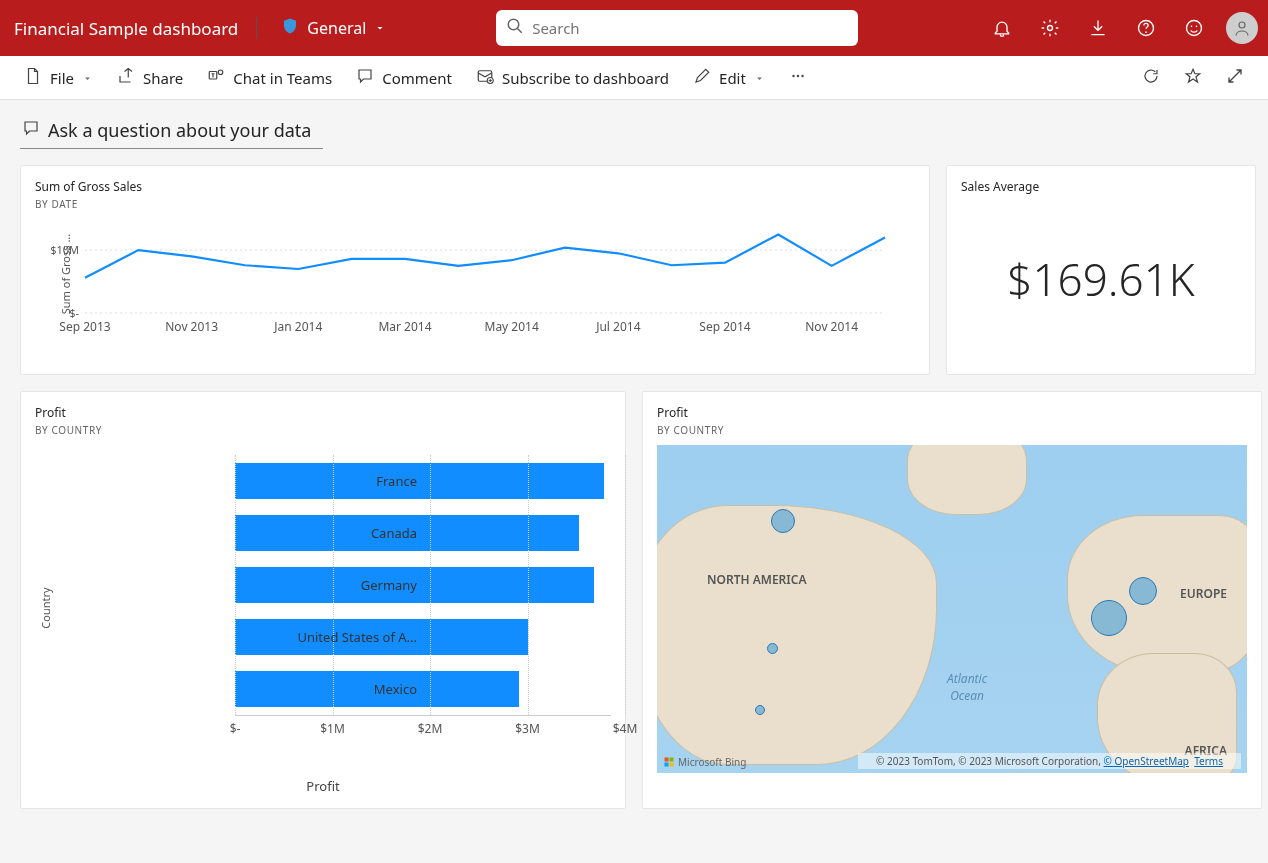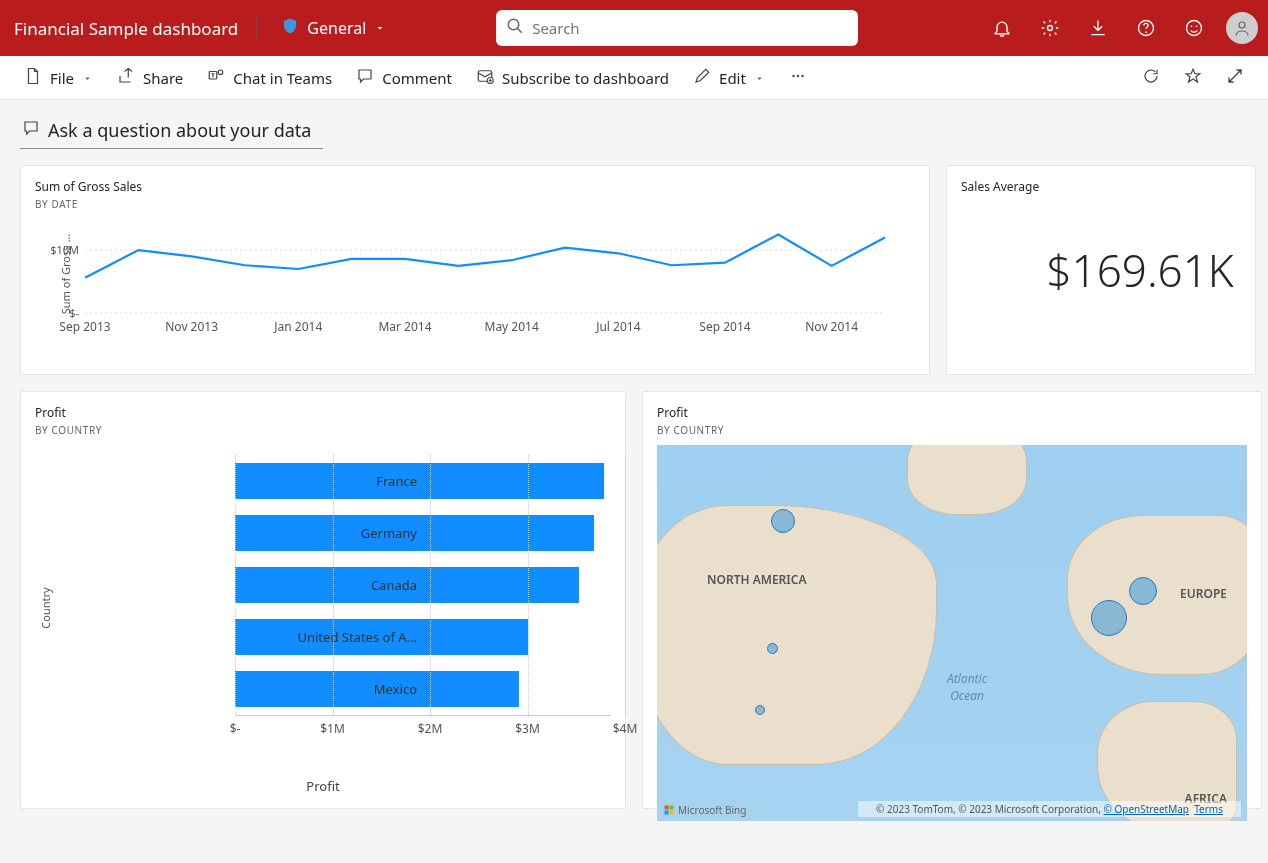--- a/index.html
+++ b/index.html
@@ -17,29 +17,29 @@
 .avatar{width:32px;height:32px;border-radius:50%;background:#cfcece;display:flex;align-items:center;justify-content:center;margin-left:6px;cursor:pointer}
 .cmd-bar{background:#fff;height:44px;border-bottom:1px solid #e1e1e1;display:flex;align-items:center;padding:0 14px;gap:4px}
 .cmd-btn{display:flex;align-items:center;gap:8px;padding:6px 10px;cursor:pointer;color:#242424;font-size:15px;border-radius:4px}
 .cmd-spacer{flex:1}
 .content{padding:16px 20px}
 .qna{display:inline-flex;align-items:center;gap:8px;color:#242424;font-size:18px;border-bottom:1px solid #888;padding:2px 12px 6px 2px;cursor:text}
 .grid{display:grid;grid-template-columns:910px 310px;gap:16px;margin-top:16px}
 .row2{display:grid;grid-template-columns:606px 620px;gap:16px;margin-top:16px}
 .tile{background:#fff;border:1px solid #e6e6e6;border-radius:2px;padding:12px 14px;position:relative}
 .t-line{height:210px}
-.t-avg{height:210px;display:flex;flex-direction:row}
+.t-avg{height:210px;display:flex;flex-direction:column}
 .t-bar{height:418px}
 .t-map{height:418px}
 .tile h3{font-size:12px;font-weight:400;color:#252525}
 .tile .sub{font-size:10px;letter-spacing:0.6px;color:#666;margin-top:2px;text-transform:uppercase}
 .big-num{flex:1;display:flex;align-items:center;justify-content:center;font-size:44px;font-weight:300;color:#252525}
 svg.chart{display:block}
 .yaxis-lbl{position:absolute;left:4px;top:52%;transform:translateY(-50%) rotate(-90deg);transform-origin:center;font-size:11px;color:#555;white-space:nowrap}
-.map-area{position:relative;height:376px;margin-top:8px;background:linear-gradient(180deg,#9ecff0 0%,#a6d3f0 100%);overflow:hidden}
+.map-area{position:relative;height:328px;margin-top:8px;background:linear-gradient(180deg,#9ecff0 0%,#a6d3f0 100%);overflow:hidden}
 .land{position:absolute;background:#eadfcc;border:1px solid #c9bfa5}
 .land.na{left:-20px;top:60px;width:300px;height:260px;border-radius:30% 55% 40% 30%/40% 30% 60% 50%}
 .land.gr{left:250px;top:-20px;width:120px;height:90px;border-radius:40%}
 .land.eu{right:-10px;top:70px;width:190px;height:160px;border-radius:40% 20% 30% 50%}
 .land.af{right:10px;bottom:-10px;width:140px;height:130px;border-radius:40% 30% 20% 50%}
 .bubble{position:absolute;border-radius:50%;background:rgba(52,152,219,0.55);border:1.5px solid #2e79b6}
 .map-lbl{position:absolute;font-size:12px;color:#555;font-weight:600}
 .ocean-lbl{position:absolute;color:#5b8db8;font-size:12px;font-style:italic;text-align:center}
 .map-corner{position:absolute;left:6px;bottom:4px;font-size:10px;color:#666;display:flex;align-items:center;gap:3px}
 .map-attrib{position:absolute;right:6px;bottom:4px;font-size:10px;color:#555;background:rgba(255,255,255,0.5);padding:1px 18px}
@@ -250,26 +250,26 @@
             <div class="bar-grid" style="left:0px"></div>
             <div class="bar-grid" style="left:97.5px"></div>
             <div class="bar-grid" style="left:195px"></div>
             <div class="bar-grid" style="left:292.5px"></div>
             <div class="bar-grid" style="left:390px"></div>
             <div class="bar-row">
               <div class="lbl">France</div>
               <div class="bar" style="width:368.54999999999995px"></div>
             </div>
             <div class="bar-row">
+              <div class="lbl">Canada</div>
+              <div class="bar" style="width:344.17499999999995px"></div>
+            </div>
+            <div class="bar-row">
               <div class="lbl">Germany</div>
               <div class="bar" style="width:358.8px"></div>
-            </div>
-            <div class="bar-row">
-              <div class="lbl">Canada</div>
-              <div class="bar" style="width:344.17499999999995px"></div>
             </div>
             <div class="bar-row">
               <div class="lbl">United States of A...</div>
               <div class="bar" style="width:292.5px"></div>
             </div>
             <div class="bar-row">
               <div class="lbl">Mexico</div>
               <div class="bar" style="width:283.725px"></div>
             </div>
             <div class="bar-axis">

